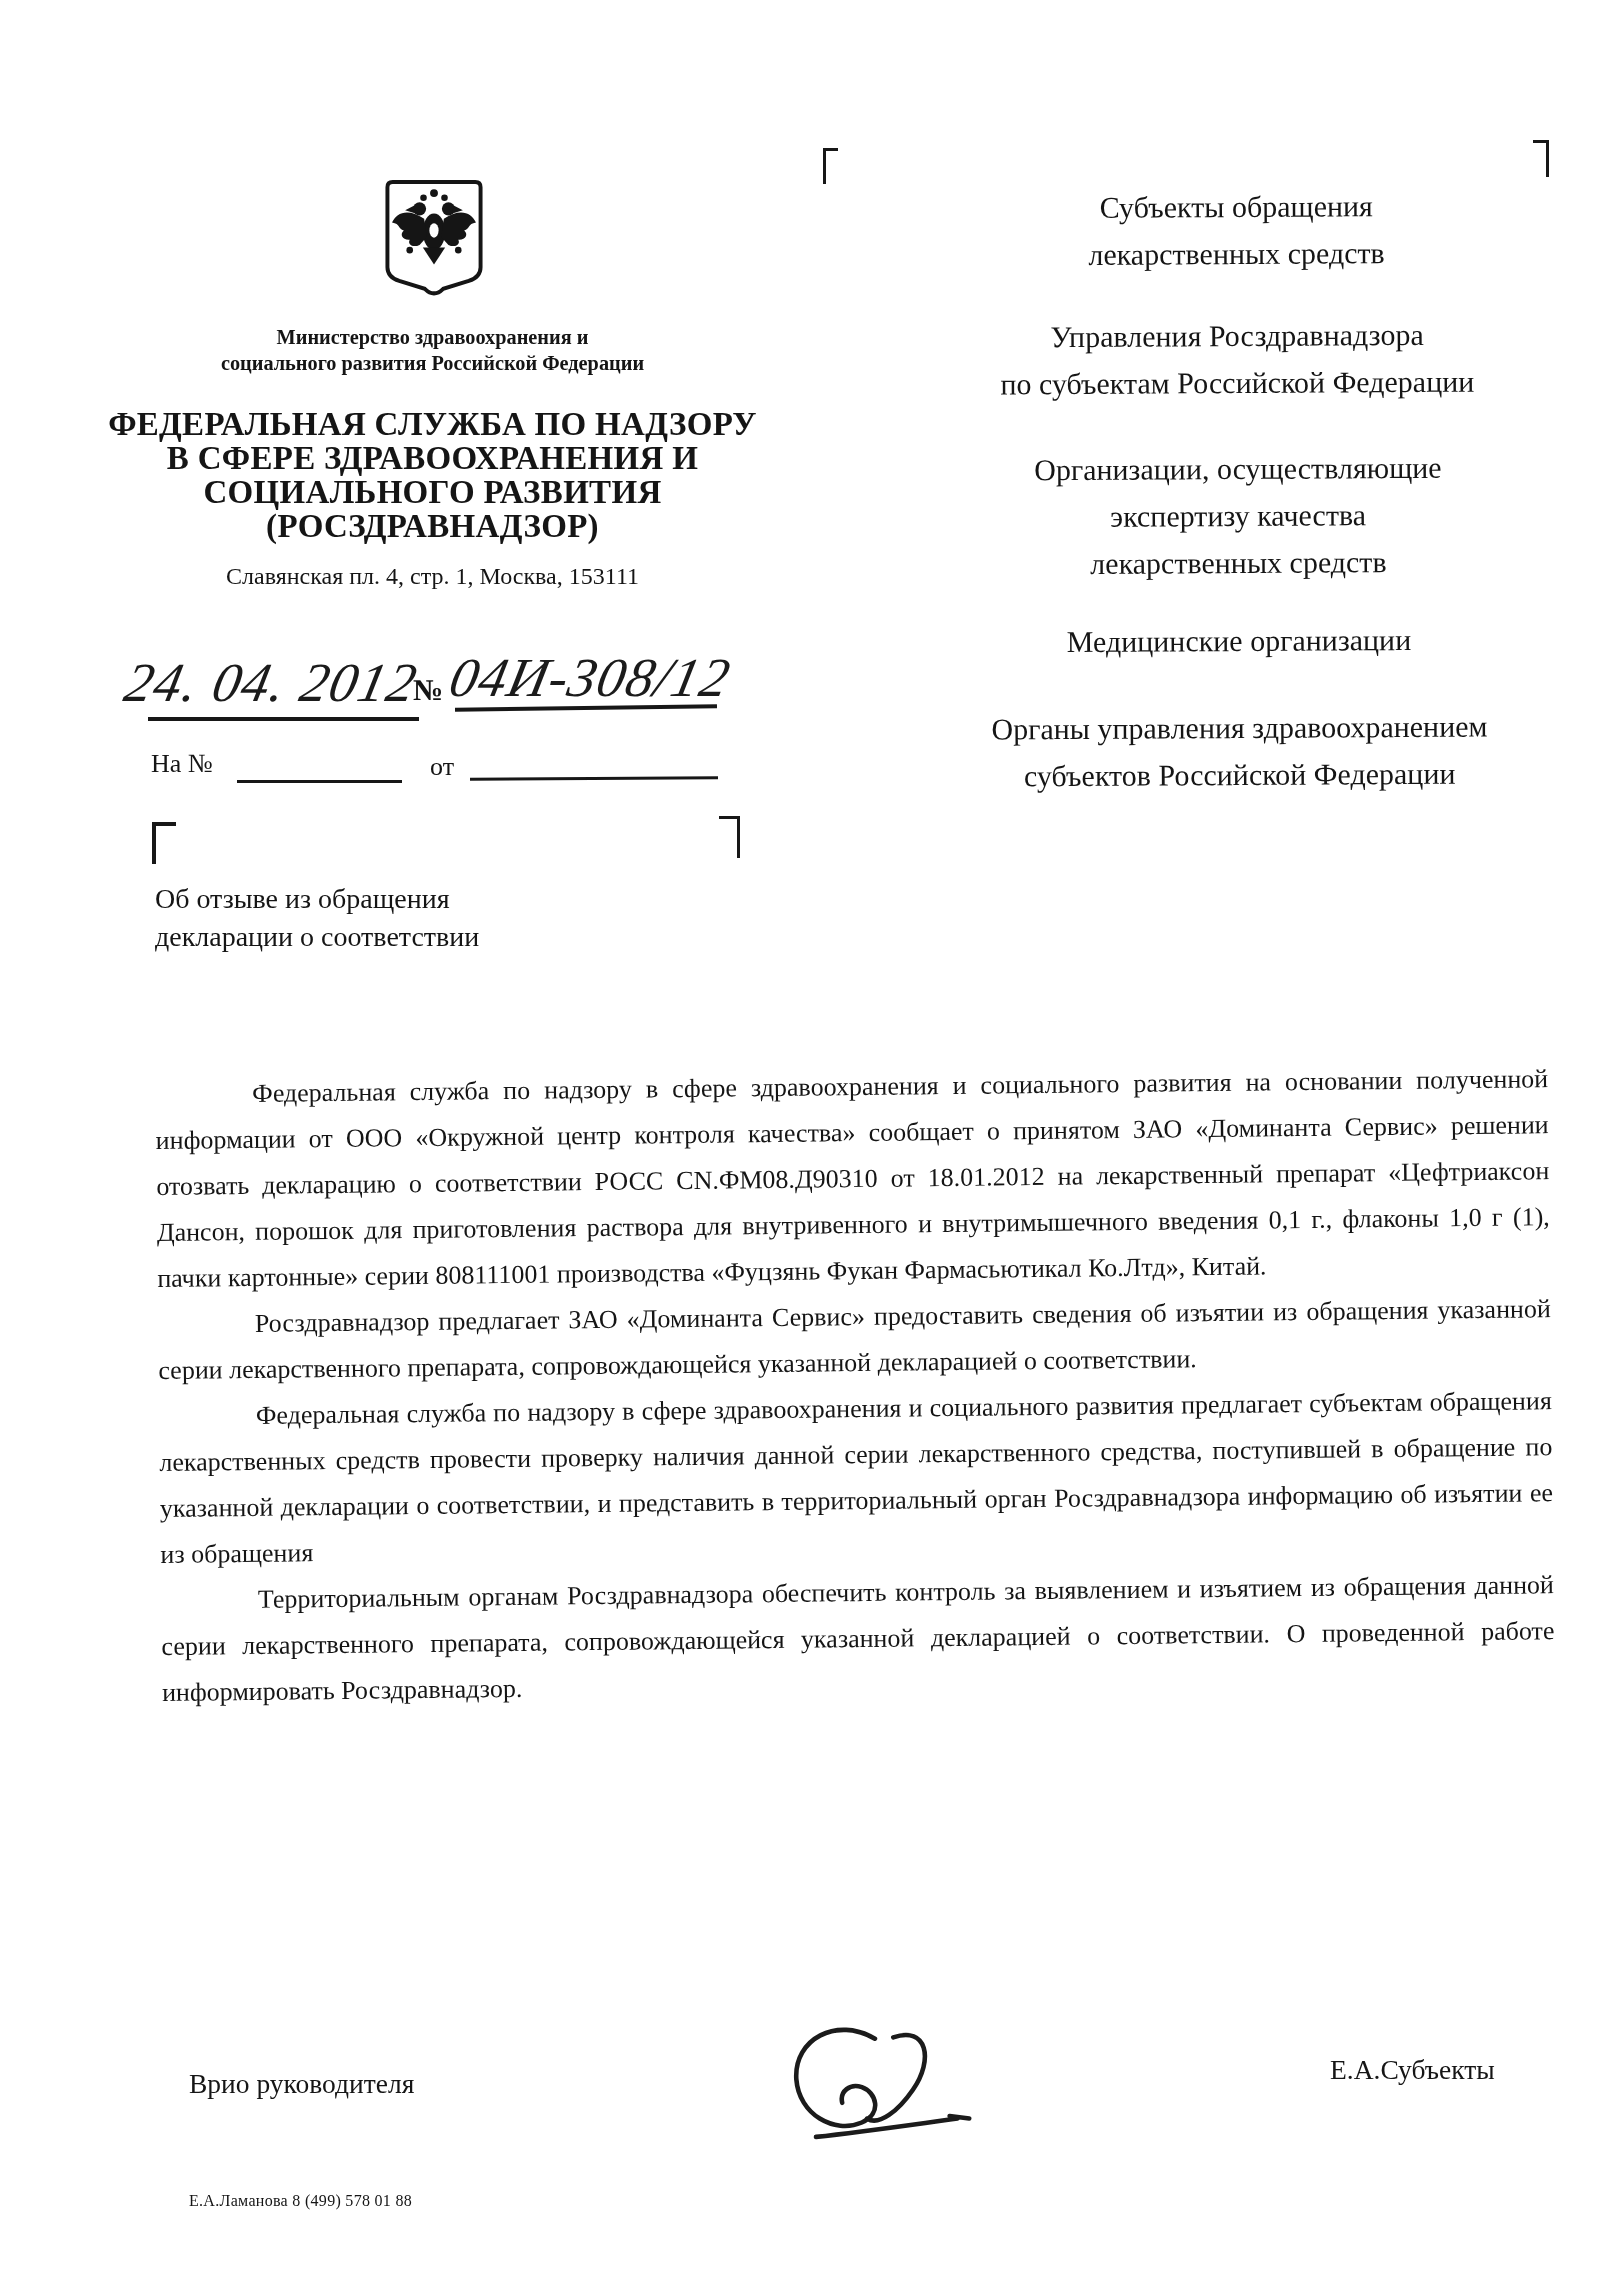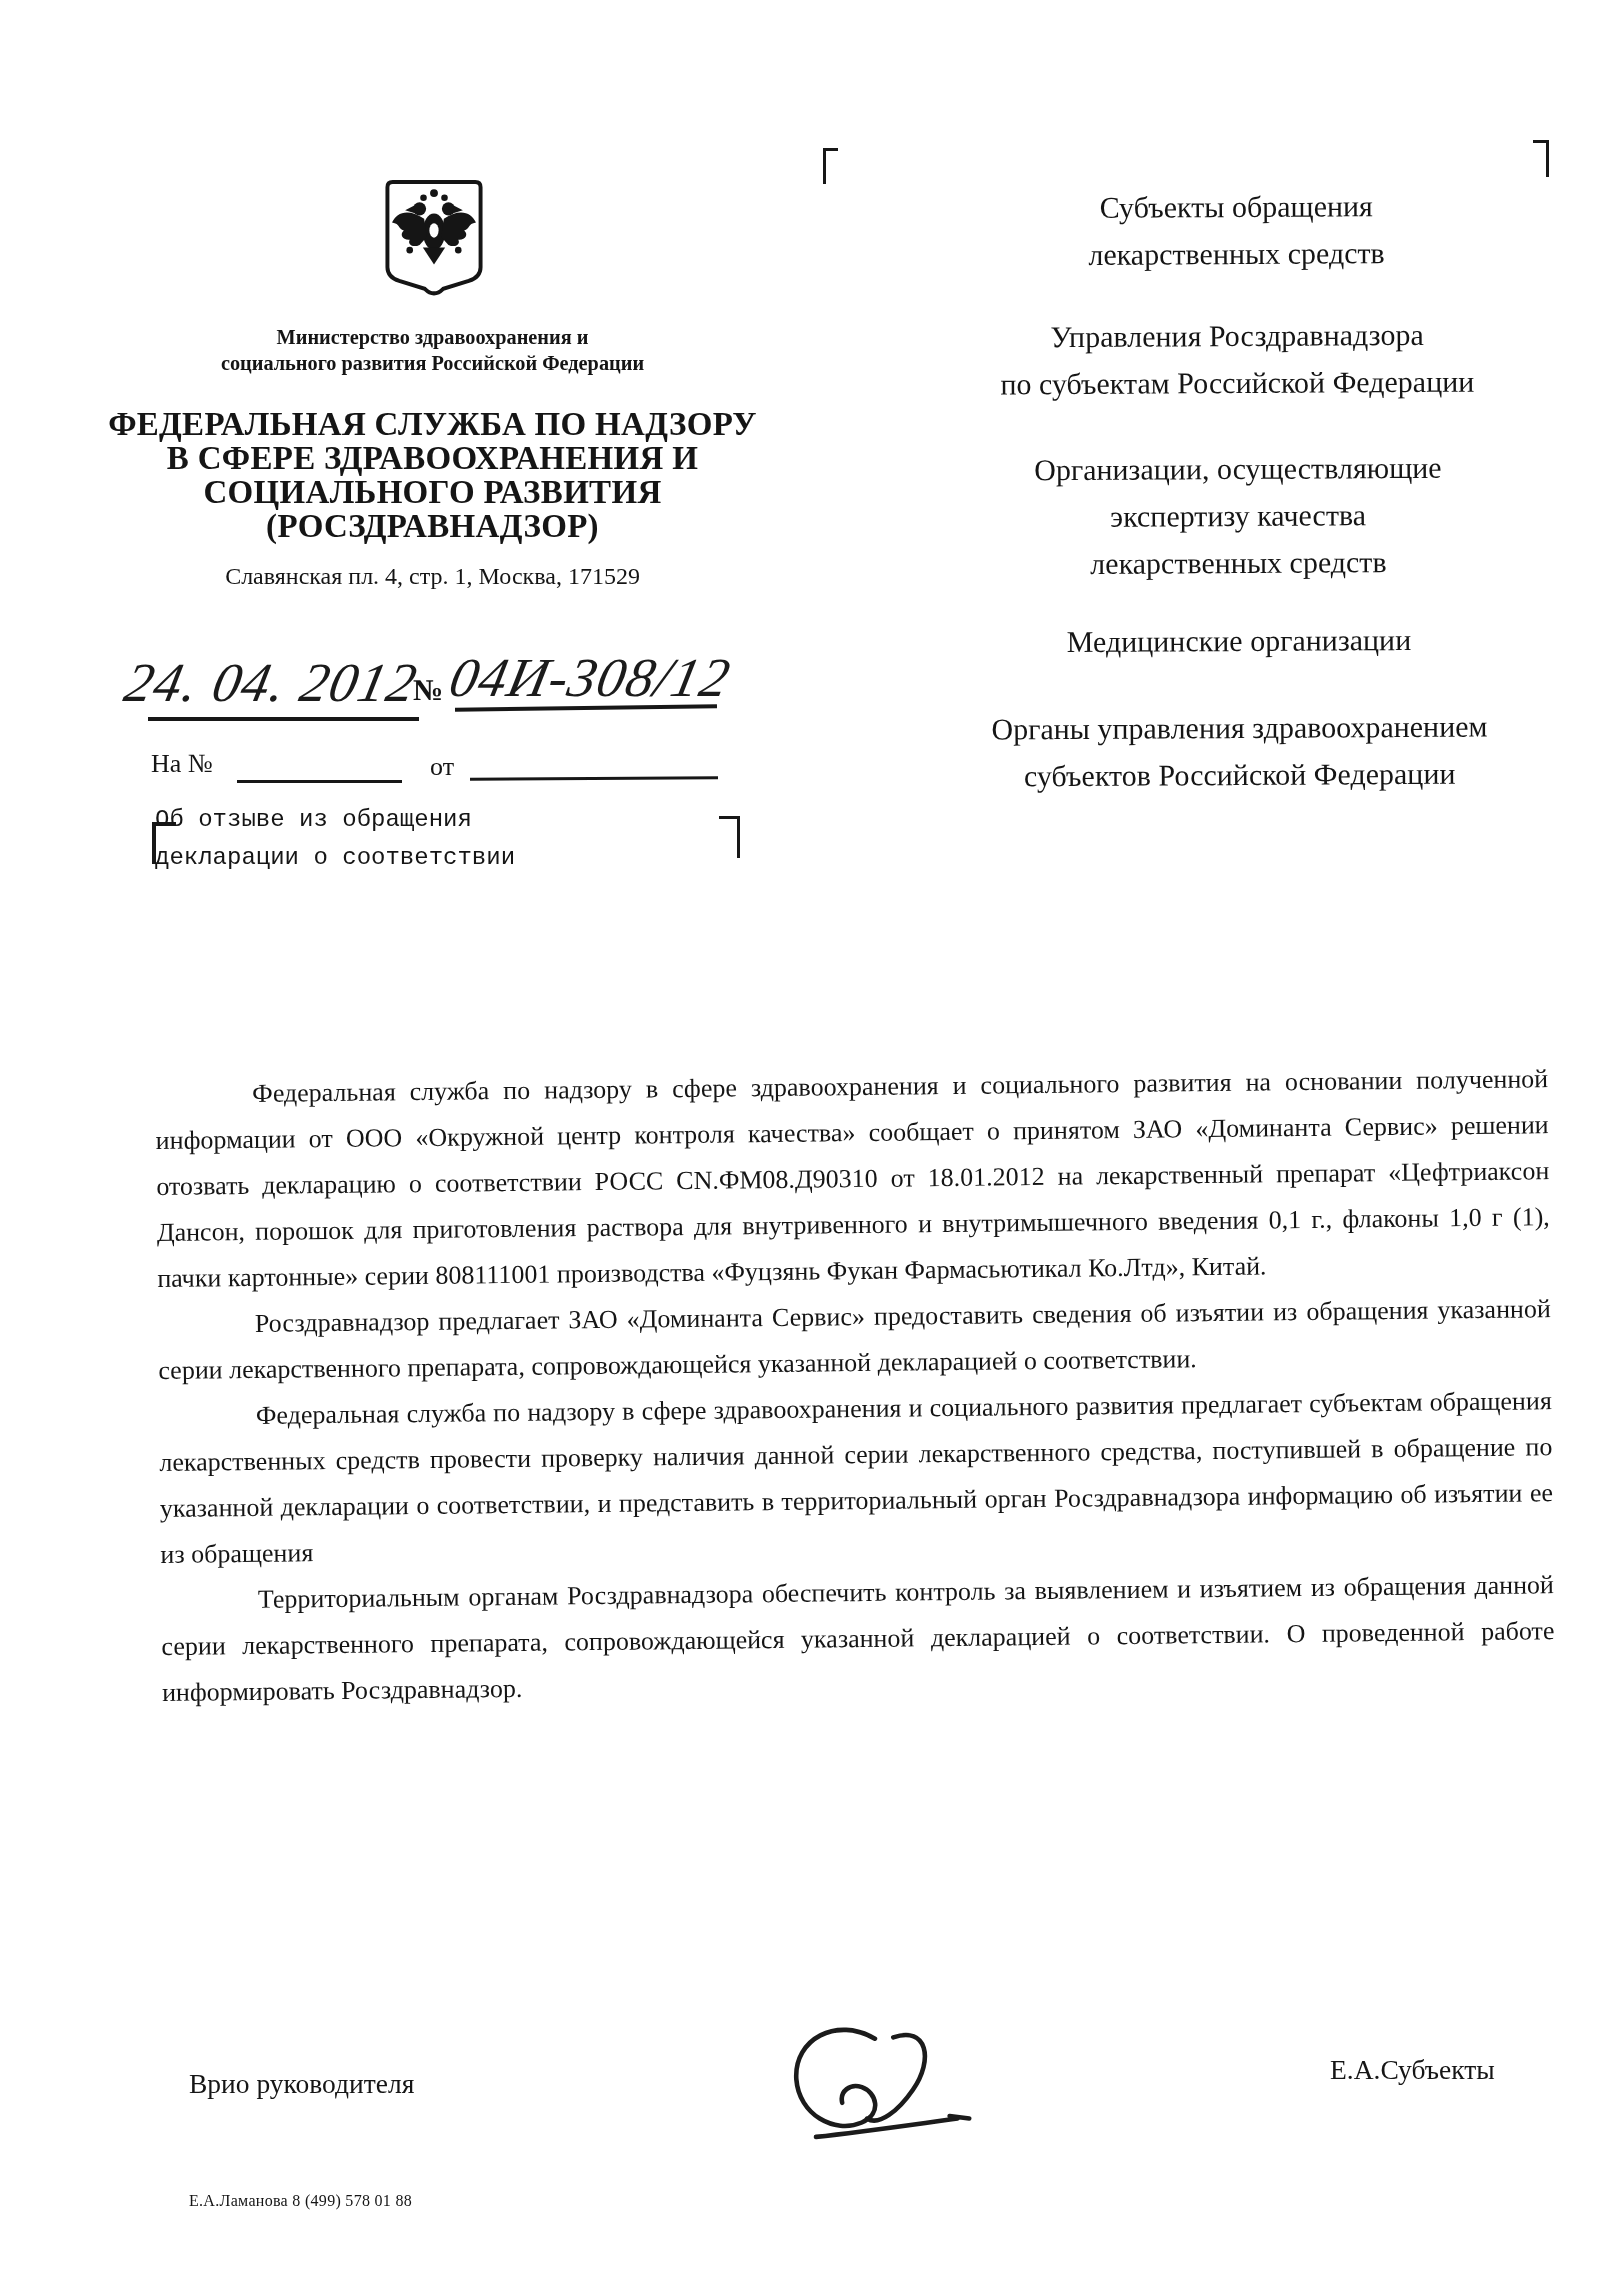--- a/index.html
+++ b/index.html
@@ -33,21 +33,21 @@
 
   
   .mark{border-color:#171717;border-style:solid;border-width:0;}
   .mark-tl{border-left-width:3.9px;border-top-width:3.9px;}
   .mark-tr{border-right-width:3.9px;border-top-width:3.9px;}
   .mark-top-center{left:823px;top:148px;width:11.8px;height:33px;}
   .mark-top-right{left:1533px;top:140px;width:13px;height:34px;}
   .mark-mid-left{left:152px;top:822px;width:19.7px;height:38px;border-left-width:4.6px;border-top-width:4.6px;}
   .mark-mid-right{left:719px;top:816px;width:18.3px;height:39px;}
 
-  .subject{left:155px;top:801px;width:603px;font-size:24px;line-height:38px;font-family:Liberation Mono, monospace;}
+  .subject{left:155px;top:880px;width:603px;font-size:28px;line-height:38px;}
 
   
   .recipients{left:914px;top:0;width:642px;transform:rotate(-0.35deg);transform-origin:50% 0;}
   .recipient{position:absolute;left:0;width:642px;text-align:center;font-size:30px;line-height:47px;}
   .r0{top:183px;} .r1{top:312px;} .r2{top:445px;} .r3{top:617px;} .r4{top:704px;}
 
   
   .body-text{
     left:155px;top:1072px;width:1393px;font-size:26px;line-height:46px;
     text-align:justify;transform:rotate(-0.65deg);transform-origin:0 0;
@@ -92,21 +92,21 @@
     </svg>
   </div>
 
   <div class="abs ministry center ml">Министерство здравоохранения и
 социального развития Российской Федерации</div>
   <div class="abs service-name center ml">ФЕДЕРАЛЬНАЯ СЛУЖБА ПО НАДЗОРУ
 В СФЕРЕ ЗДРАВООХРАНЕНИЯ И
 СОЦИАЛЬНОГО РАЗВИТИЯ
 (РОСЗДРАВНАДЗОР)</div>
   <div class="abs addr-block center">
-    <div>Славянская пл. 4, стр. 1, Москва, 171529</div>
+    <div>Славянская пл. 4, стр. 1, Москва, 153111</div>
   </div>
 
   <div class="abs hand hand-date">24. 04. 2012</div>
   <div class="abs num-sign">№</div>
   <div class="abs hand hand-number">04И-308/12</div>
   <div class="abs rule rule-date"></div>
   <div class="abs rule rule-number"></div>
 
   <div class="abs reply-label">На №</div>
   <div class="abs rule rule-na"></div>

